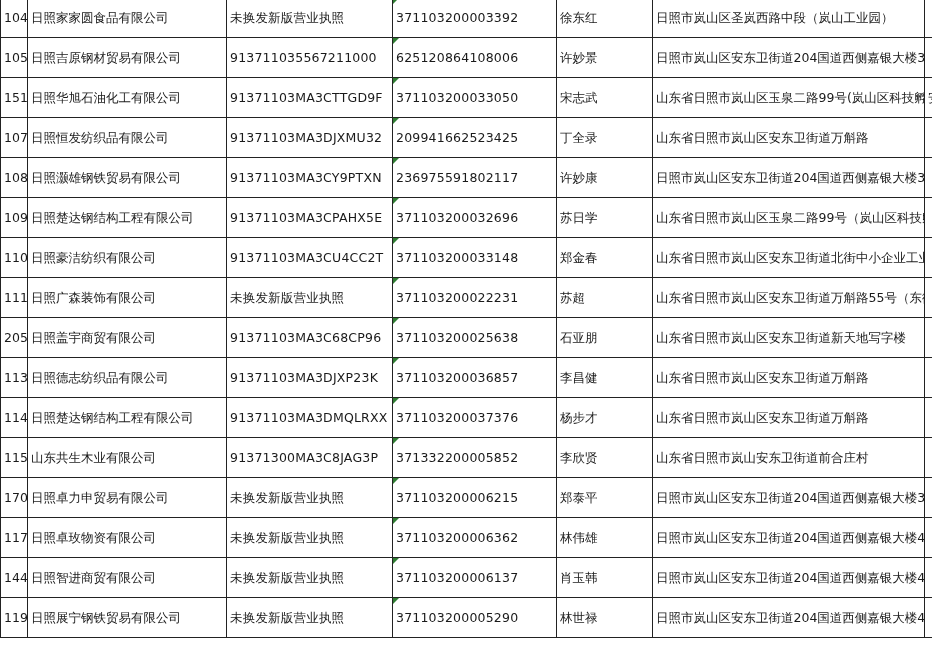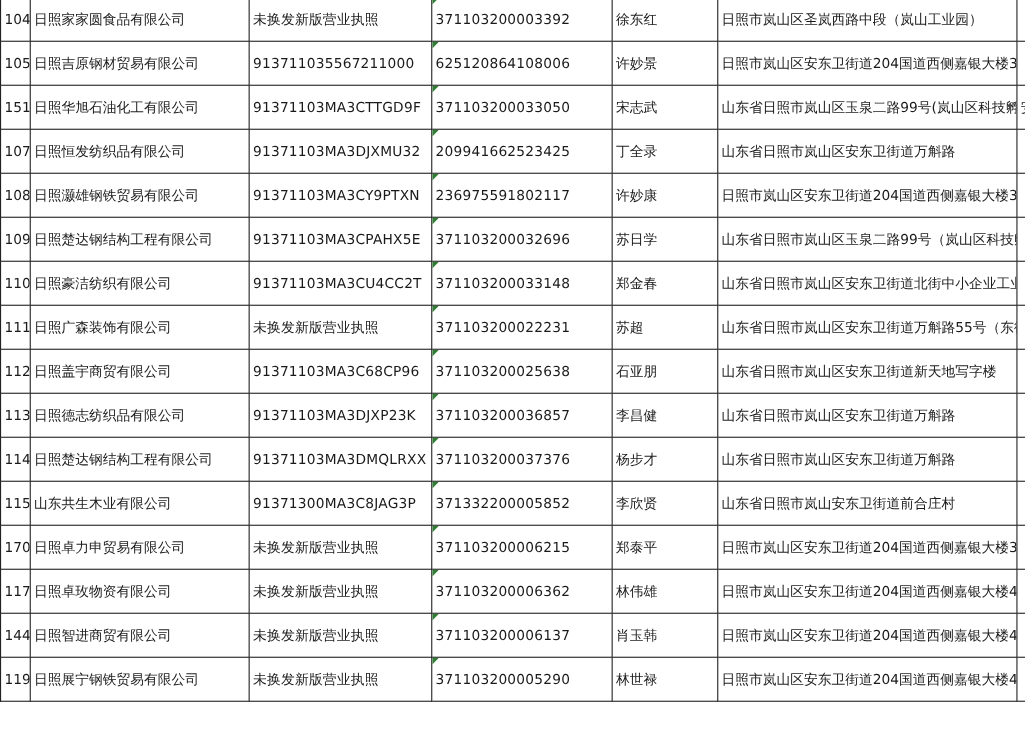--- a/index.html
+++ b/index.html
@@ -165,21 +165,21 @@
     <td class="c-no">111</td>
     <td class="c-name">日照广森装饰有限公司</td>
     <td class="c-code">未换发新版营业执照</td>
     <td class="c-code c-reg">371103200022231</td>
     <td class="c-person">苏超</td>
     <td class="c-addr">山东省日照市岚山区安东卫街道万斛路55号（东街社区）</td>
     <td class="c-extra"></td>
   </tr>
 
   <tr>
-    <td class="c-no">112</td>
+    <td class="c-no">205</td>
     <td class="c-name">日照盖宇商贸有限公司</td>
     <td class="c-code">91371103MA3C68CP96</td>
     <td class="c-code c-reg">371103200025638</td>
     <td class="c-person">石亚朋</td>
     <td class="c-addr">山东省日照市岚山区安东卫街道新天地写字楼</td>
     <td class="c-extra"></td>
   </tr>
 
   <tr>
     <td class="c-no">113</td>

